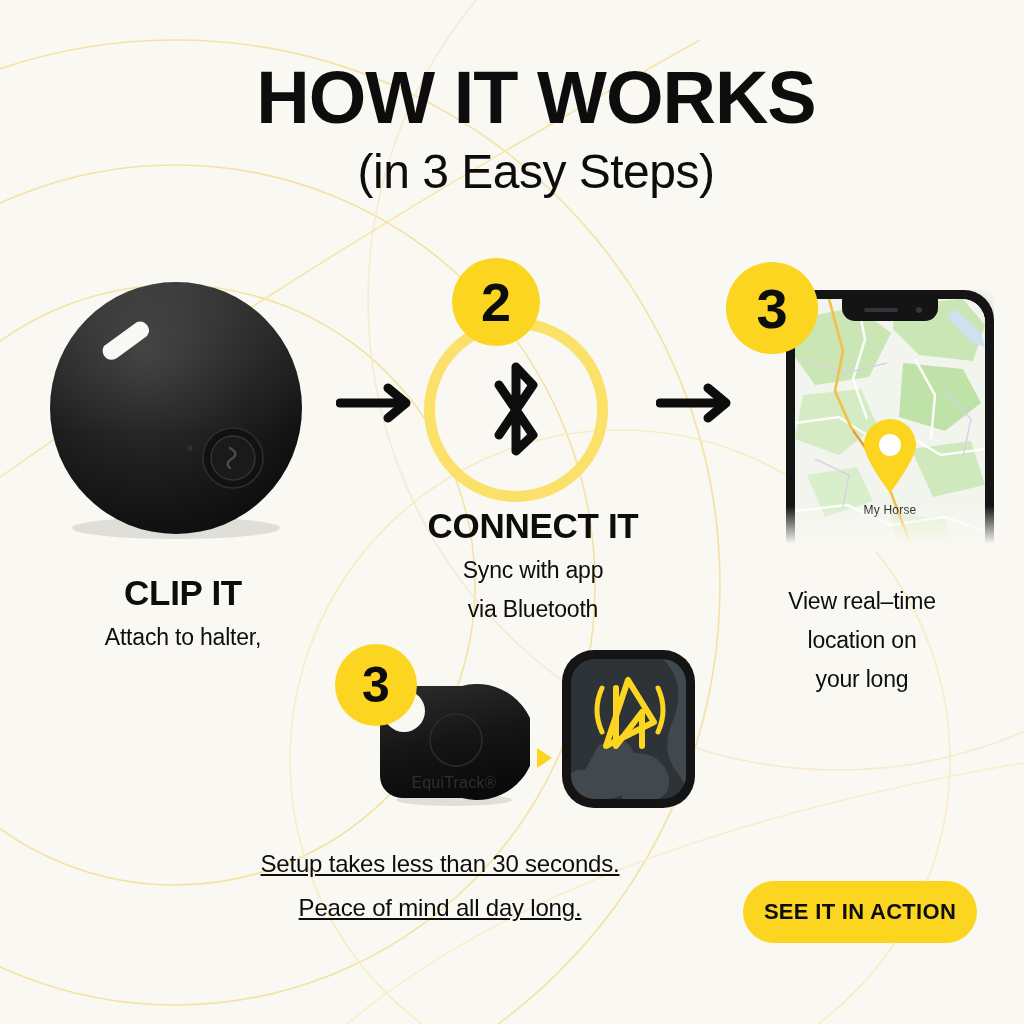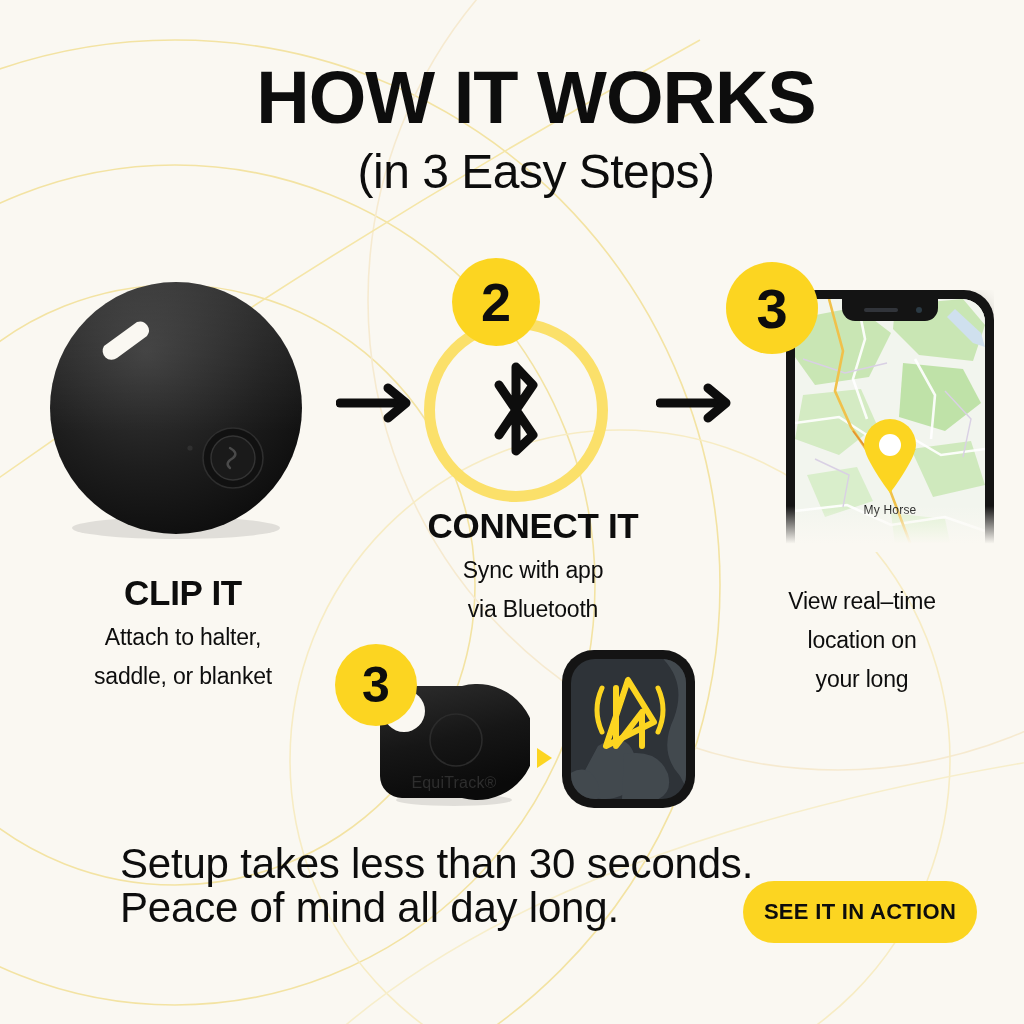--- a/index.html
+++ b/index.html
@@ -230,25 +230,26 @@
     left: 562px; top: 650px;
     width: 133px; height: 158px;
     z-index: 4;
   }
 
   
   #footer-text {
     position: absolute;
     left: 120px; top: 842px;
     width: 640px;
-    text-align: left;
-    font-size: 42px;
+    text-align: center;
+    font-size: 24px;
     line-height: 44px;
     color: #0d0d0d;
     letter-spacing: -0.2px;
+    text-decoration: underline;
   }
   #cta-button {
     position: absolute;
     left: 743px; top: 881px;
     width: 234px; height: 62px;
     background: #fcd521;
     border: none;
     border-radius: 31px;
     color: #0d0d0d;
     font-family: Liberation Sans, sans-serif;
@@ -300,21 +301,20 @@
     <circle cx="189" cy="180" r="30" fill="none" stroke="#2e2e2e" stroke-width="1.6"></circle>
     <circle cx="189" cy="180" r="22" fill="#1a1a1a" stroke="#343434" stroke-width="1.4"></circle>
     <path d="M 186 170 q 9 5 3 10 q -9 5 -3 10" fill="none" stroke="#4a4a4a" stroke-width="2.4" stroke-linecap="round"></path>
     <circle cx="146" cy="170" r="2.6" fill="#303030"></circle>
   </svg>
 
   <div class="step-caption" id="cap-1">
     <div class="step-title">CLIP IT</div>
     <div class="step-desc">
       <span>Attach to halter,</span><br>
-      <span>saddle, or blanket</span>
     </div>
   </div>
 
   <svg class="arrow" id="arrow-1" width="82" height="42" viewBox="0 0 82 42" xmlns="http://www.w3.org/2000/svg">
     <path d="M 4 21 L 66 21" stroke="#0d0d0d" stroke-width="9" stroke-linecap="round"></path>
     <path d="M 52 6 L 70 21 L 52 36" fill="none" stroke="#0d0d0d" stroke-width="9" stroke-linecap="round" stroke-linejoin="round"></path>
   </svg>
 
   <div id="bt-ring"></div>
   <svg id="bt-glyph" viewBox="0 0 70 112" xmlns="http://www.w3.org/2000/svg">

